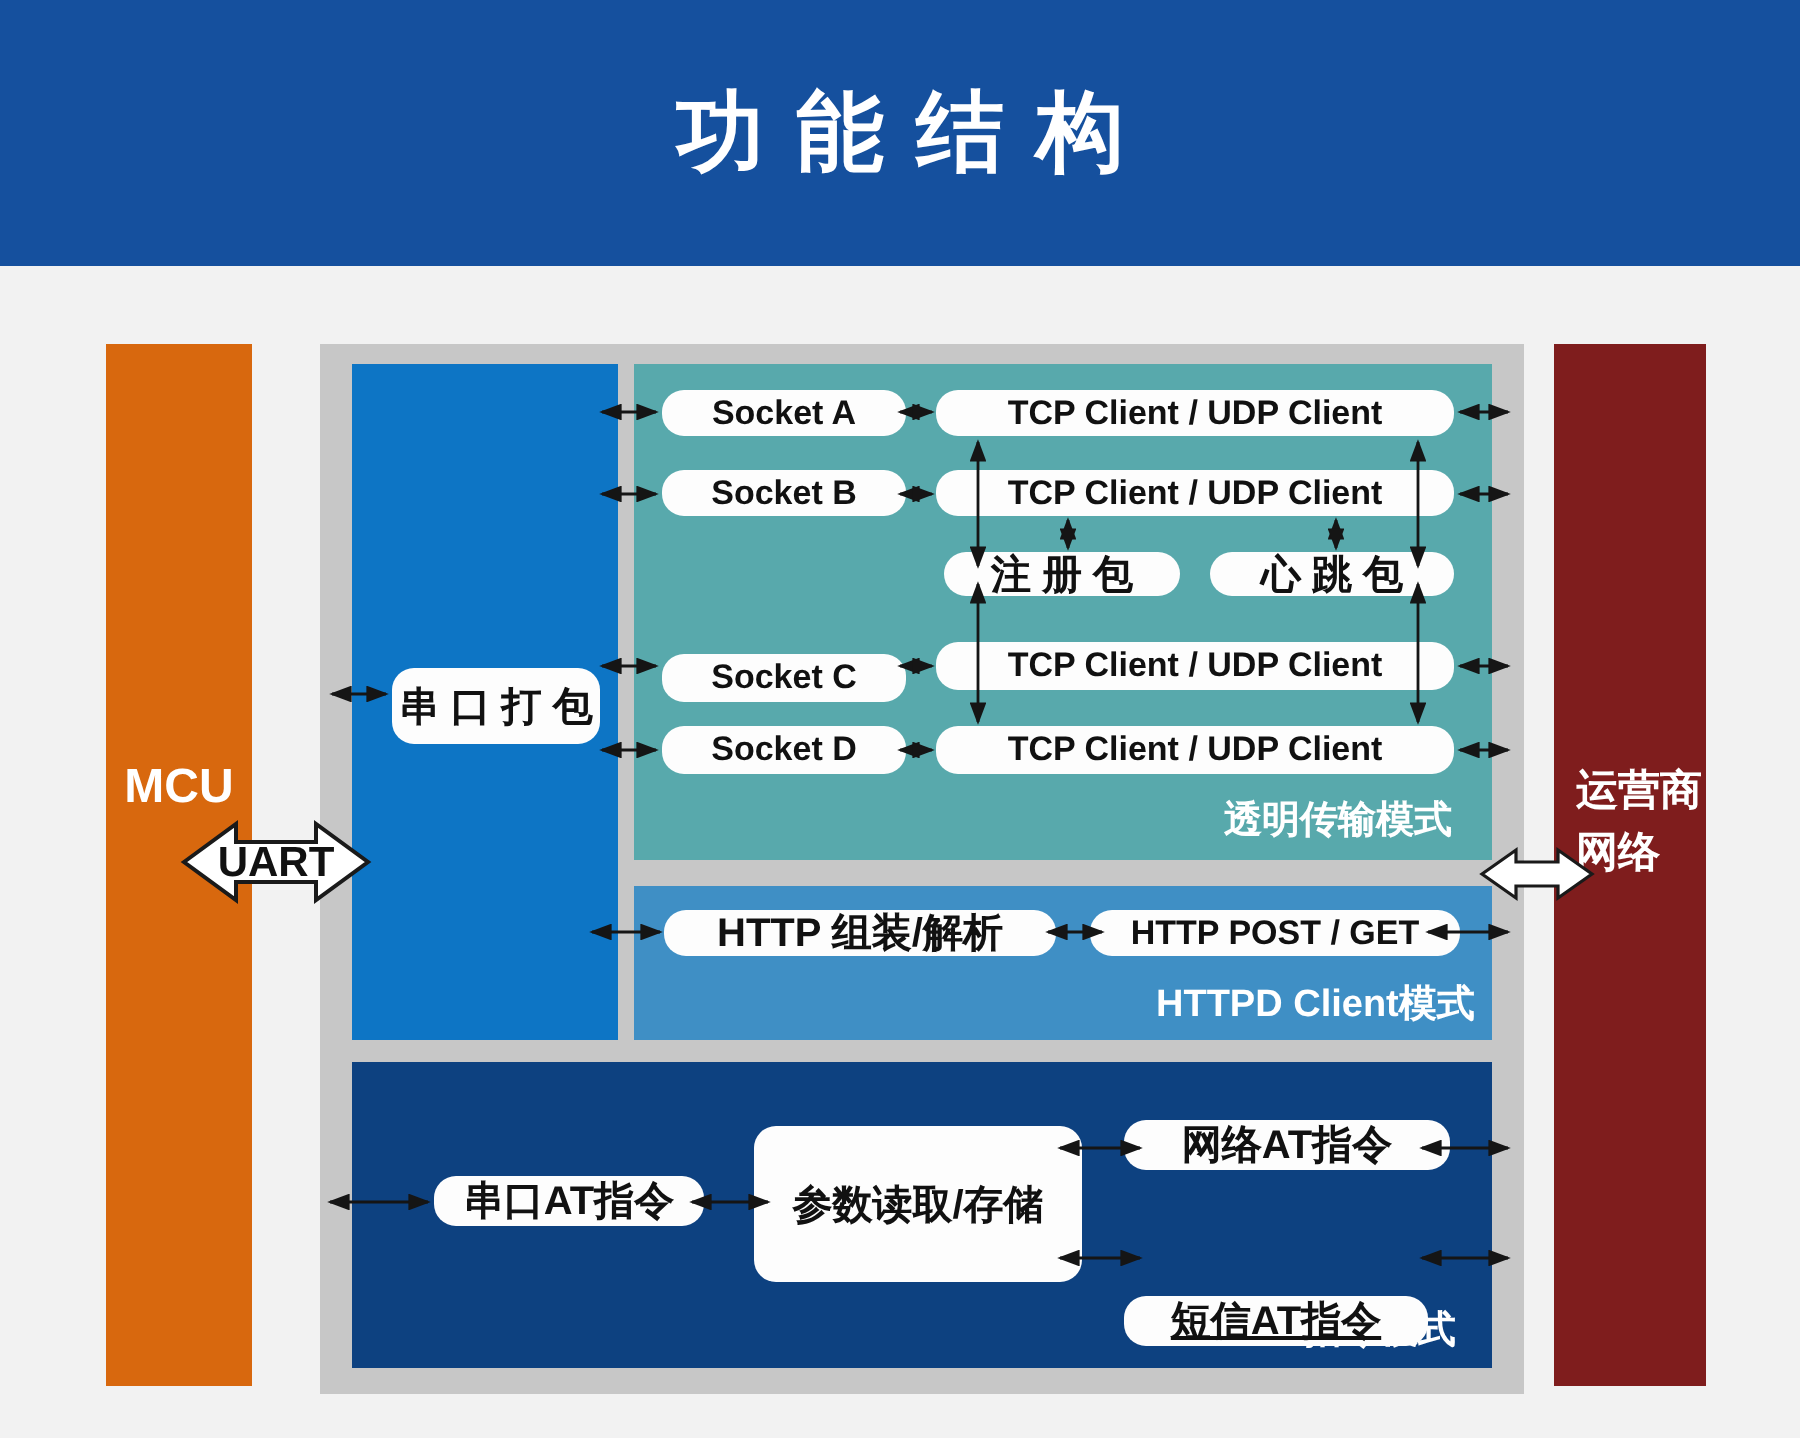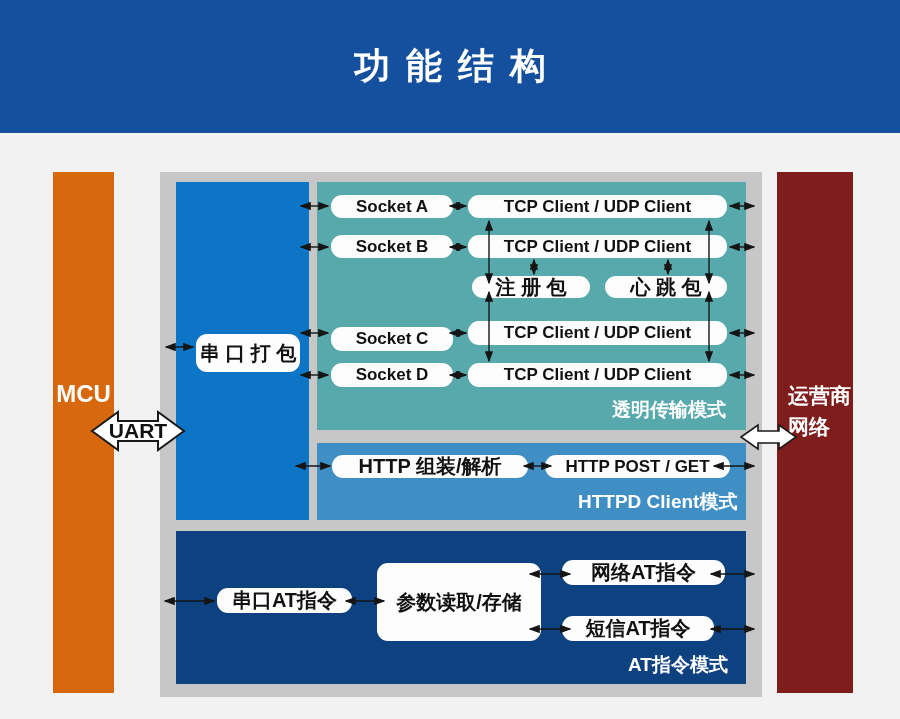--- a/index.html
+++ b/index.html
@@ -8,25 +8,25 @@
     background:#f2f2f2;
     font-family:"Liberation Sans","DejaVu Sans",sans-serif;
   }
   .abs{position:absolute;}
   
   .banner{
     left:0;top:0;width:900px;height:133px;background:#15509e;
     display:flex;align-items:center;justify-content:center;
   }
   .banner h1{
-    margin:0;color:#ffffff;font-size:36px;font-weight:bold;
+    margin:0;color:#ffffff;font-size:44px;font-weight:bold;
     letter-spacing:16px;text-indent:16px;
   }
   
-  .mcu-bar{left:53px;top:172px;width:61px;height:521px;background:#d8680e;z-index:2;}
+  .mcu-bar{left:53px;top:172px;width:61px;height:521px;background:#d8680e;z-index:2;padding-left:12px;}
   .mcu-bar .bar-label{
     position:absolute;left:0;top:208px;width:100%;text-align:center;
     color:#fff;font-size:24px;font-weight:bold;
   }
   .net-bar{left:777px;top:172px;width:76px;height:521px;background:#7f1d1d;z-index:2;}
   .net-bar .bar-text{
     position:absolute;left:11px;top:208px;color:#fff;font-size:21px;
     font-weight:bold;line-height:31px;white-space:pre-line;
   }
   
@@ -92,21 +92,21 @@
 <div class="abs panel panel-httpd"></div>
 <div class="panel-label" style="left:578px;top:489px;">HTTPD Client模式</div>
 <div class="box cn" style="left:332px;top:455px;width:196px;height:23px;">HTTP 组装/解析</div>
 <div class="box" style="left:545px;top:455px;width:185px;height:23px;">HTTP POST / GET</div>
 
 <div class="abs panel panel-at"></div>
 <div class="panel-label" style="left:628px;top:652px;">AT指令模式</div>
 <div class="box cn" style="left:217px;top:588px;width:135px;height:25px;">串口AT指令</div>
 <div class="box cn" style="left:377px;top:563px;width:164px;height:78px;">参数读取/存储</div>
 <div class="box cn" style="left:562px;top:560px;width:163px;height:25px;">网络AT指令</div>
-<div class="box cn" style="left:562px;top:616px;width:152px;height:25px;">短信AT指令</div>
+<div class="box cn" style="left:562px;top:648px;width:152px;height:25px;text-decoration:underline;">短信AT指令</div>
 
 <svg class="overlay" width="900" height="719" viewBox="0 0 900 719">
   <defs>
     <marker id="ah" viewBox="0 0 8 6" refX="7" refY="3" markerWidth="8" markerHeight="6" orient="auto-start-reverse">
       <path d="M0,0 L8,3 L0,6 Z" fill="#151515"></path>
     </marker>
   </defs>
   <g stroke="#151515" stroke-width="1.4" marker-start="url(#ah)" marker-end="url(#ah)">
 
     <line x1="301" y1="206" x2="328" y2="206"></line>

